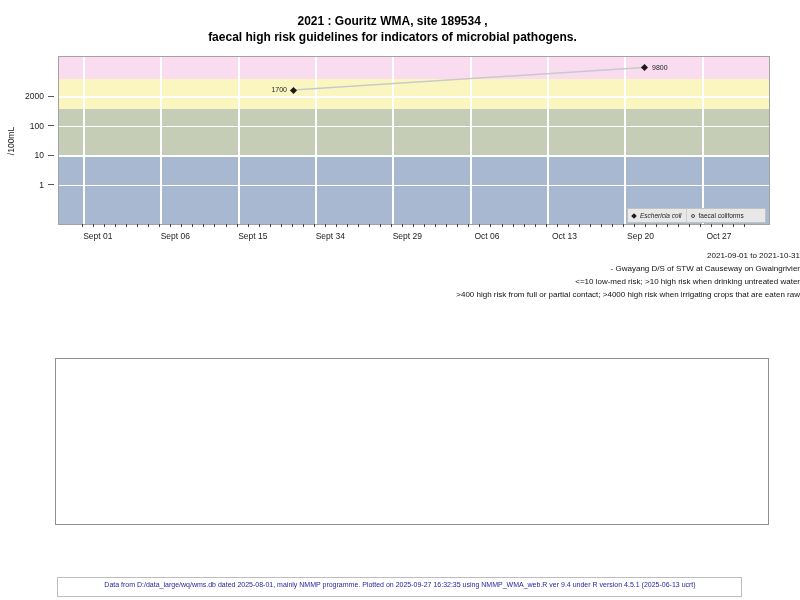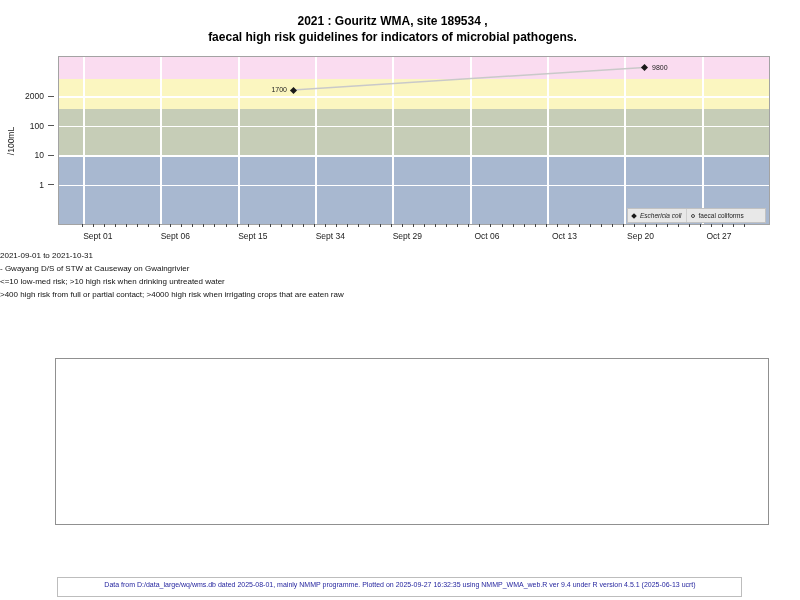--- a/index.html
+++ b/index.html
@@ -30,21 +30,21 @@
                margin-right:4px;flex:0 0 auto;}
   .leg-circle{width:4px;height:4px;border:1px solid #444;border-radius:50%;
               background:transparent;margin-right:4px;flex:0 0 auto;box-sizing:border-box;}
   .ytick-label{position:absolute;left:12px;width:32px;text-align:right;
                font-size:8.5px;color:#222;}
   .ytick-mark{position:absolute;left:48px;width:6px;height:1.2px;background:#555;}
   .xticks{position:absolute;left:82px;top:224px;width:665px;height:3px;
           background:repeating-linear-gradient(90deg,#444 0,#444 1px,transparent 1px,transparent 11.04px);}
   .xtick-label{position:absolute;top:231px;width:60px;text-align:right;
                font-size:8.5px;color:#222;}
-  .caption{position:absolute;top:249px;left:0;width:800px;text-align:left;
+  .caption{position:absolute;top:249px;left:0;width:800px;text-align:right;
            font-size:8px;line-height:13px;color:#111;}
   .empty-panel{position:absolute;left:55px;top:358px;width:714px;height:167px;
                border:1px solid #909090;background:#ffffff;box-sizing:border-box;}
   .footer-box{position:absolute;left:57px;top:577px;width:685px;height:20px;
               border:1px solid #bdbdbd;box-sizing:border-box;}
   .footer-text{position:absolute;left:0;top:581px;width:800px;text-align:center;
                font-size:7px;color:#1f1f9c;}
 </style>
 </head>
 <body>

